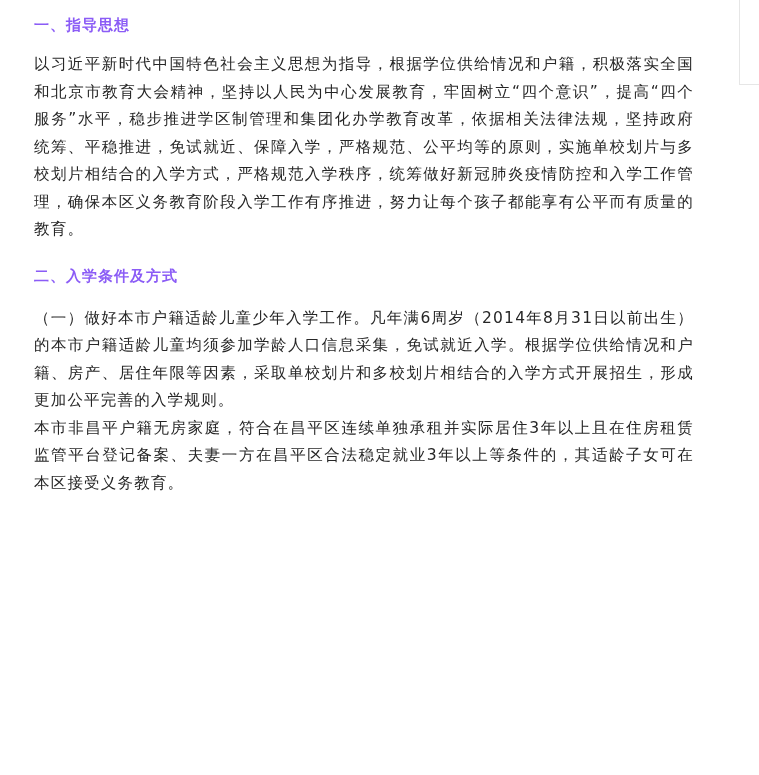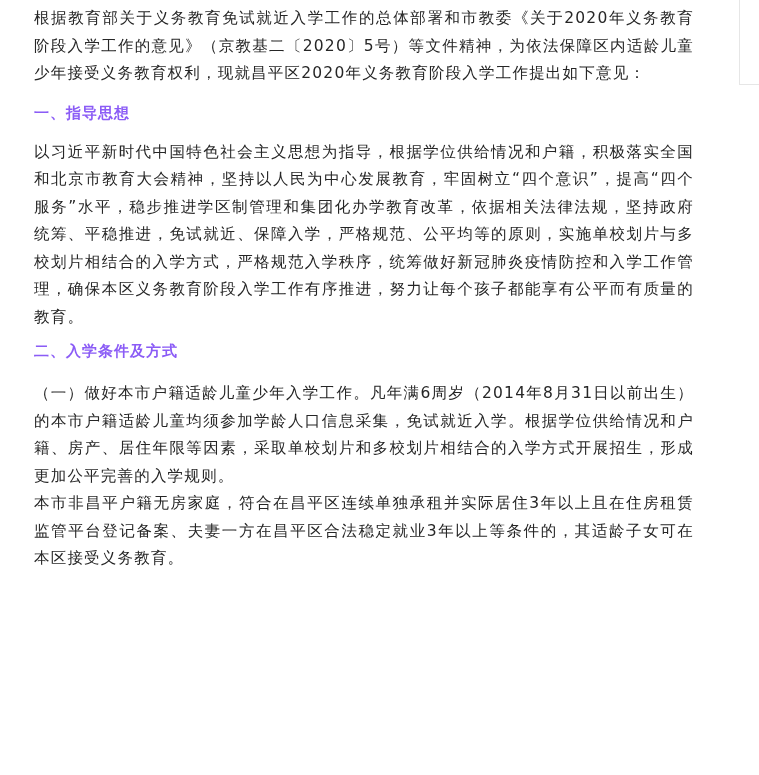--- a/index.html
+++ b/index.html
@@ -33,40 +33,39 @@
     .heading {
       font-size: 15px;
       font-weight: bold;
       color: #8b5cf6;
       letter-spacing: 1px;
       margin: 0;
       line-height: 24px;
     }
     .h1 { margin-top: 13px; }
     .p-guide { margin-top: 14px; }
-    .h2 { margin-top: 8px; }
+    .h2 { margin-top: 20px; }
     .p-cond1 { margin-top: 17px; }
     .p-cond1b { margin-top: 0; }
     .p-cond2 { margin-top: 16px; }
     .side-panel {
       position: absolute;
       left: 739px;
       top: 0;
       width: 20px;
       height: 84px;
       border-left: 1px solid #e6e6e6;
       border-bottom: 1px solid #e6e6e6;
       background: #ffffff;
     }
   </style>
 </head>
 <body>
 
 <div class="article">
-  <p class="para p-intro">根据教育部关于义务教育免试就近入学工作的总体部署和市教委《关于2020年义务教育阶段入学工作的意见》（京教基二〔2020〕5号）等文件精神，为依法保障区内适龄儿童少年接受义务教育权利，现就昌平区2020年义务教育阶段入学工作提出如下意见：</p>
 
   <h3 class="heading h1">一、指导思想</h3>
   <p class="para p-guide">以习近平新时代中国特色社会主义思想为指导，根据学位供给情况和户籍，积极落实全国和北京市教育大会精神，坚持以人民为中心发展教育，牢固树立“四个意识”，提高“四个服务”水平，稳步推进学区制管理和集团化办学教育改革，依据相关法律法规，坚持政府统筹、平稳推进，免试就近、保障入学，严格规范、公平均等的原则，实施单校划片与多校划片相结合的入学方式，严格规范入学秩序，统筹做好新冠肺炎疫情防控和入学工作管理，确保本区义务教育阶段入学工作有序推进，努力让每个孩子都能享有公平而有质量的教育。</p>
 
   <h3 class="heading h2">二、入学条件及方式</h3>
   <p class="para p-cond1">（一）做好本市户籍适龄儿童少年入学工作。凡年满6周岁（2014年8月31日以前出生）的本市户籍适龄儿童均须参加学龄人口信息采集，免试就近入学。根据学位供给情况和户籍、房产、居住年限等因素，采取单校划片和多校划片相结合的入学方式开展招生，形成更加公平完善的入学规则。</p>
   <p class="para p-cond1b">本市非昌平户籍无房家庭，符合在昌平区连续单独承租并实际居住3年以上且在住房租赁监管平台登记备案、夫妻一方在昌平区合法稳定就业3年以上等条件的，其适龄子女可在本区接受义务教育。</p>
 </div>
 
 <div class="side-panel"></div>

